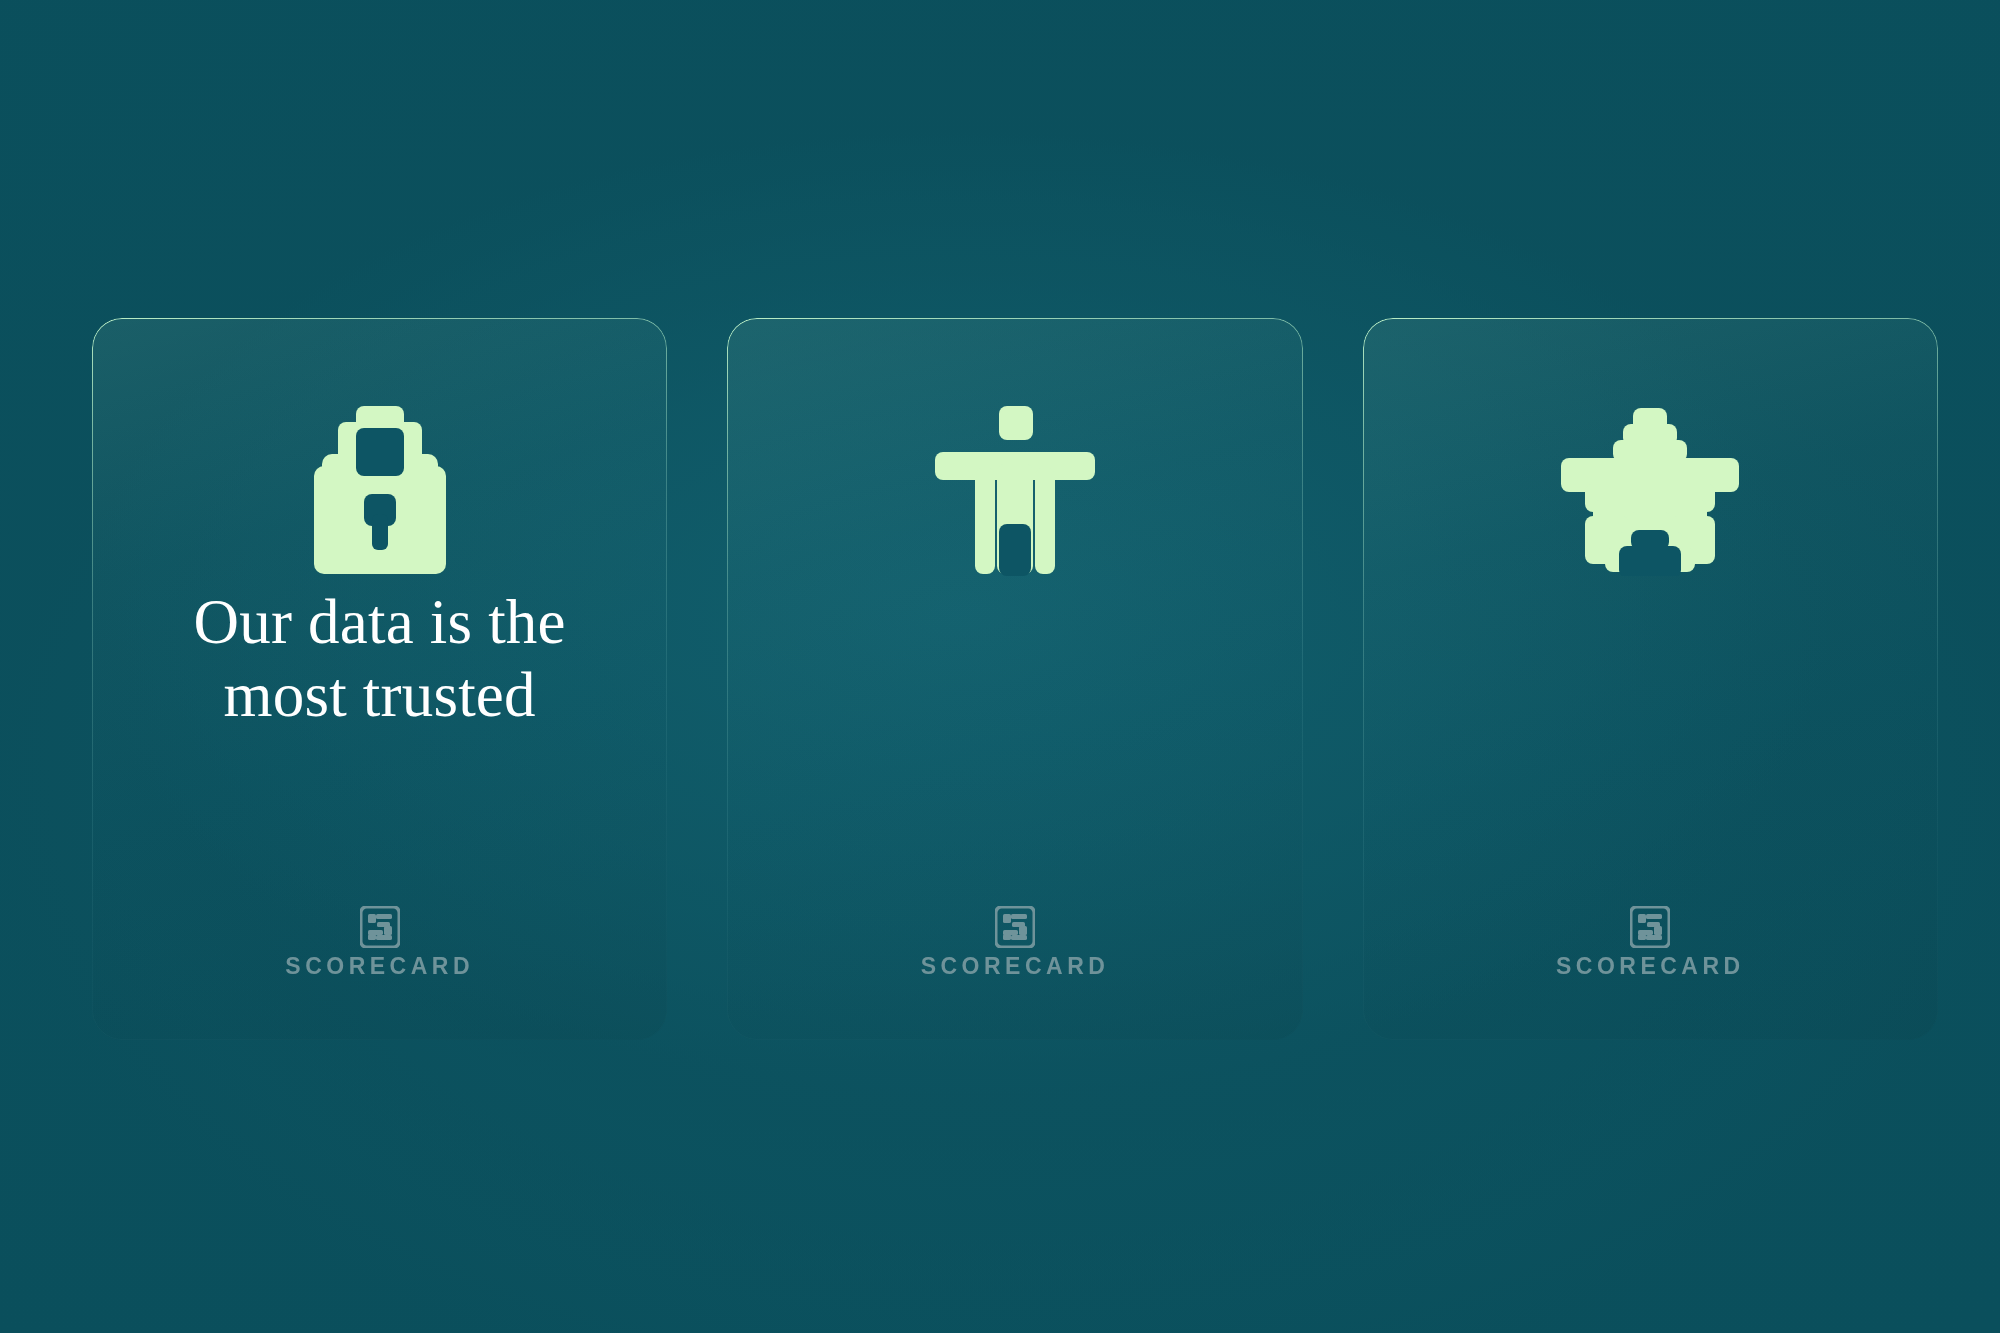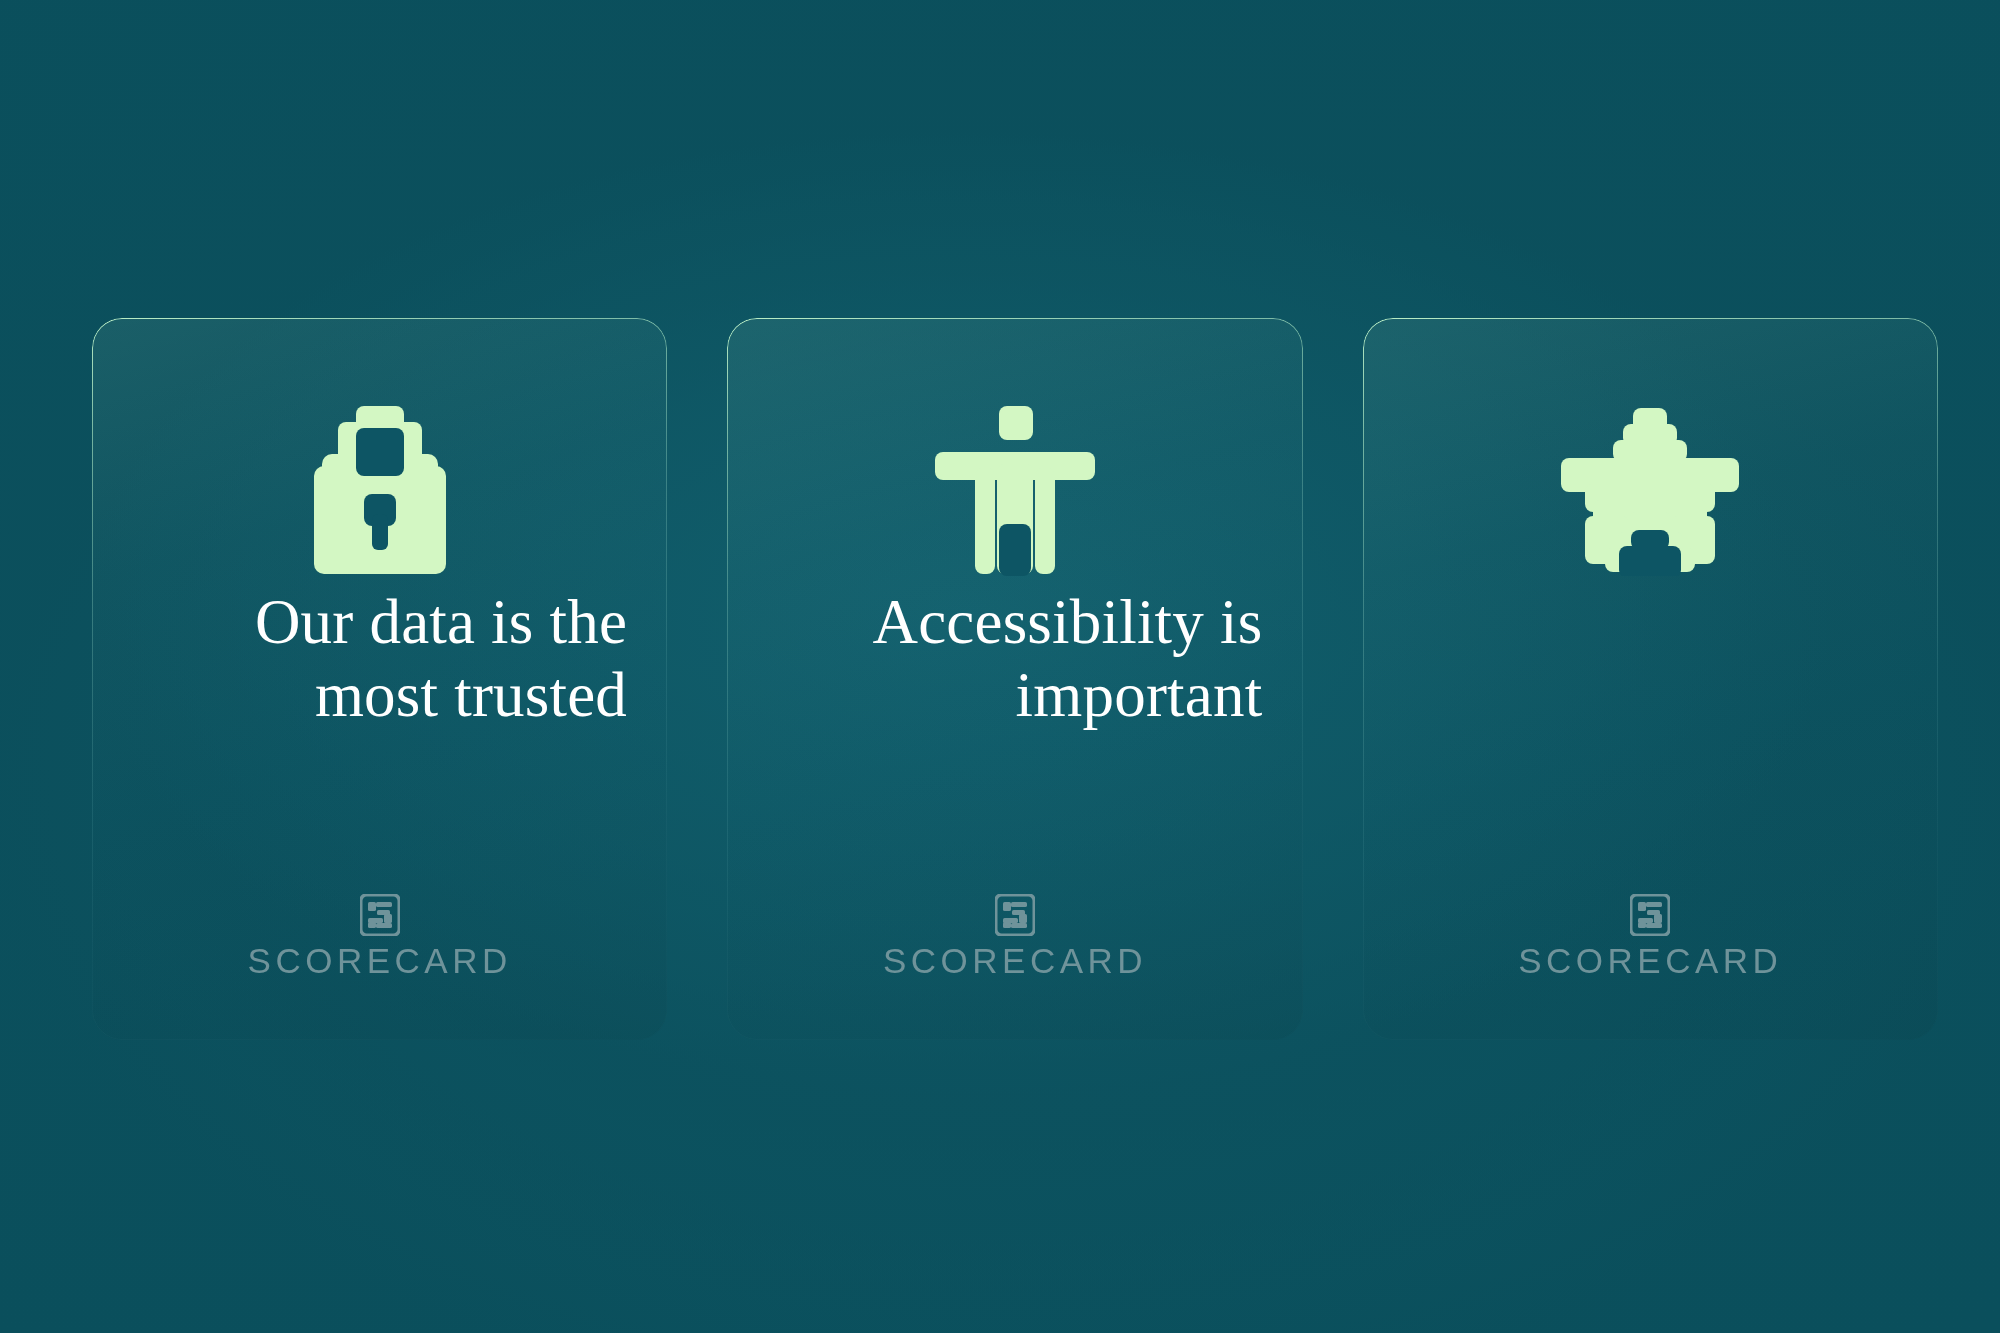--- a/index.html
+++ b/index.html
@@ -66,43 +66,43 @@
     margin-top:82px;
     height:180px;
     display:flex;
     align-items:center;
     justify-content:center;
   }
   .icon-wrap svg { display:block; }
   .card-title {
     margin-top:6px;
     width:86%;
-    text-align:right;
+    text-align:center;
     color:#ffffff;
     font-family:"Liberation Serif", "DejaVu Serif", serif;
     font-size:63px;
     line-height:1.16;
     font-weight:400;
     letter-spacing:0.2px;
     white-space:pre-line;
   }
   .logo-block {
     position:absolute;
     left:0; right:0;
     bottom:62px;
     display:flex;
     flex-direction:column;
     align-items:center;
     gap:7px;
   }
   .logo-mark { display:block; }
   .logo-word {
     font-family:"Liberation Sans", sans-serif;
-    font-weight:400;
-    font-size:35px;
+    font-weight:700;
+    font-size:23px;
     letter-spacing:4.5px;
     color:#6f939a;
     line-height:1;
   }
 </style>
 </head>
 <body>
 
 <div id="bg-glow"></div>
 
@@ -160,22 +160,20 @@
             <rect x="36" y="1" width="17" height="17" rx="4"></rect>
             <rect x="4" y="24" width="80" height="14" rx="4"></rect>
             <rect x="35" y="30" width="18" height="55" rx="4"></rect>
             <rect x="24" y="32" width="10" height="53" rx="4"></rect>
             <rect x="54" y="32" width="10" height="53" rx="4"></rect>
           </g>
           <rect x="36" y="60" width="16" height="26" rx="4" fill="#0d5564"></rect>
         </svg>
       </div>
 
-      <div class="card-title">Accessibility is
-important</div>
 
       <div class="logo-block">
         <svg class="logo-mark" width="40" height="42" viewBox="0 0 40 42" aria-hidden="true">
           <rect x="0.8" y="0.8" width="38.4" height="40.4" rx="6" fill="none" stroke="#6f939a" stroke-width="3.4"></rect>
           <g fill="#6f939a">
             <rect x="8" y="8" width="8" height="9" rx="1.6"></rect>
             <rect x="16" y="8" width="16" height="5" rx="1.6"></rect>
             <rect x="17" y="16" width="13" height="5" rx="1.6"></rect>
             <rect x="24" y="20" width="8" height="9" rx="1.6"></rect>
             <rect x="8" y="24" width="15" height="5" rx="1.6"></rect>

